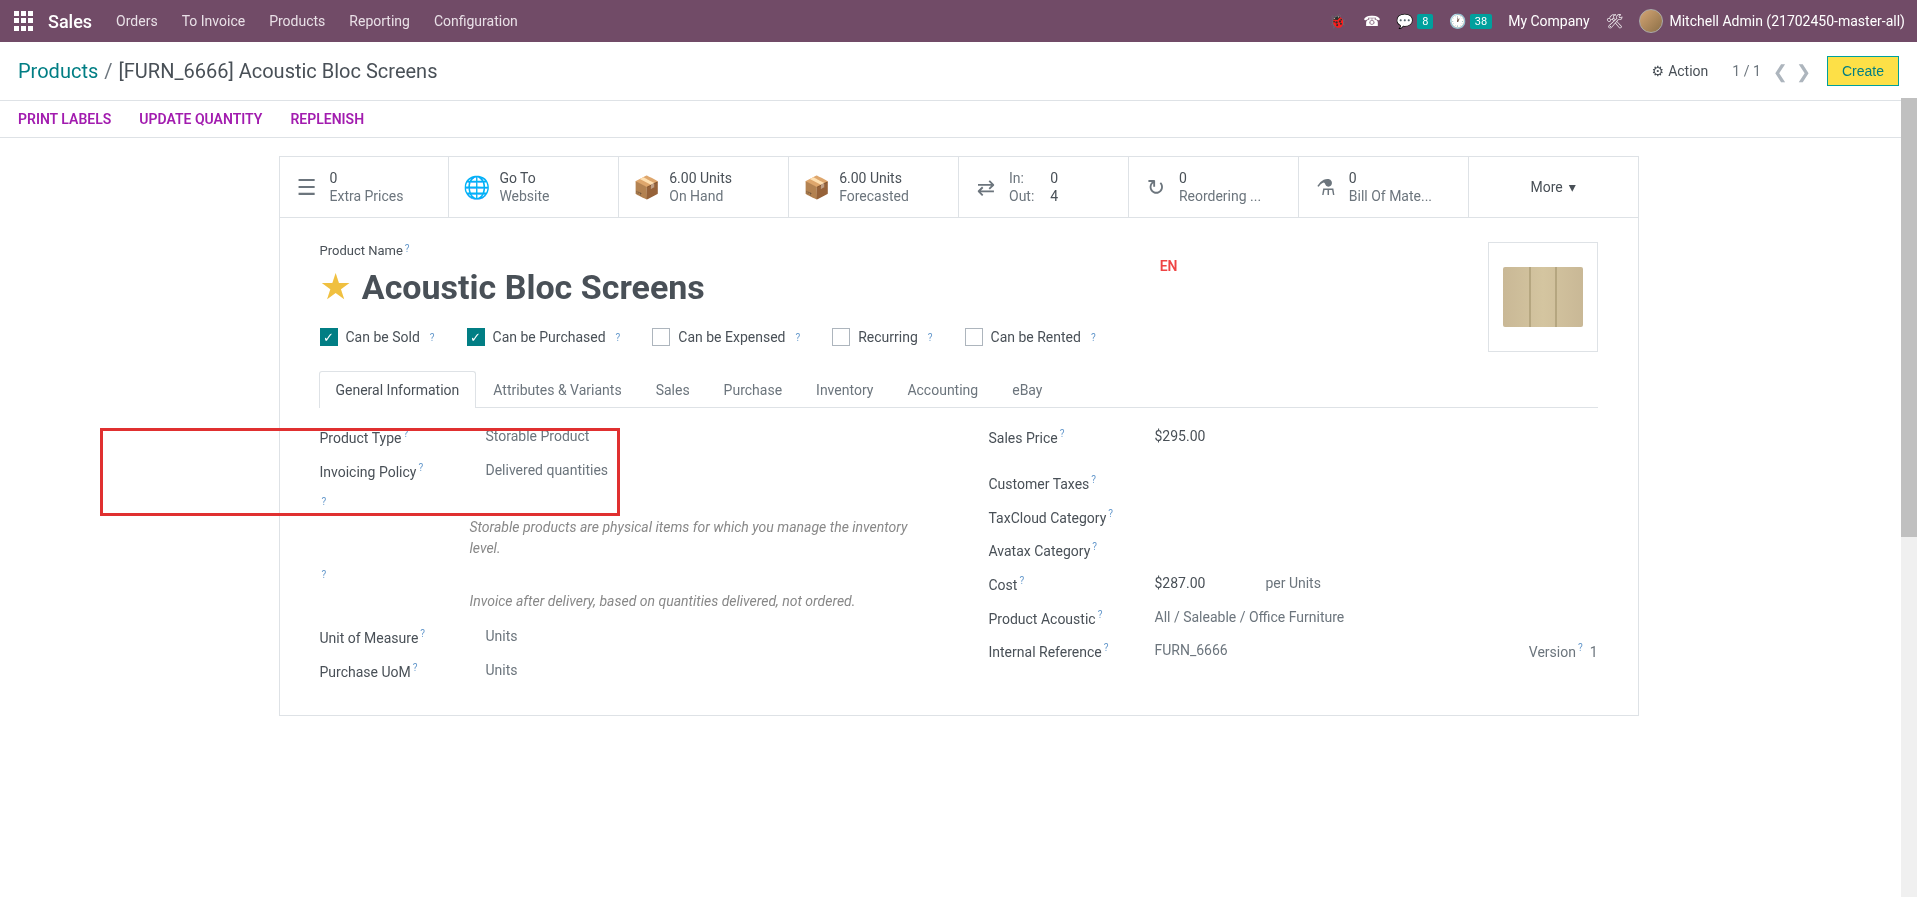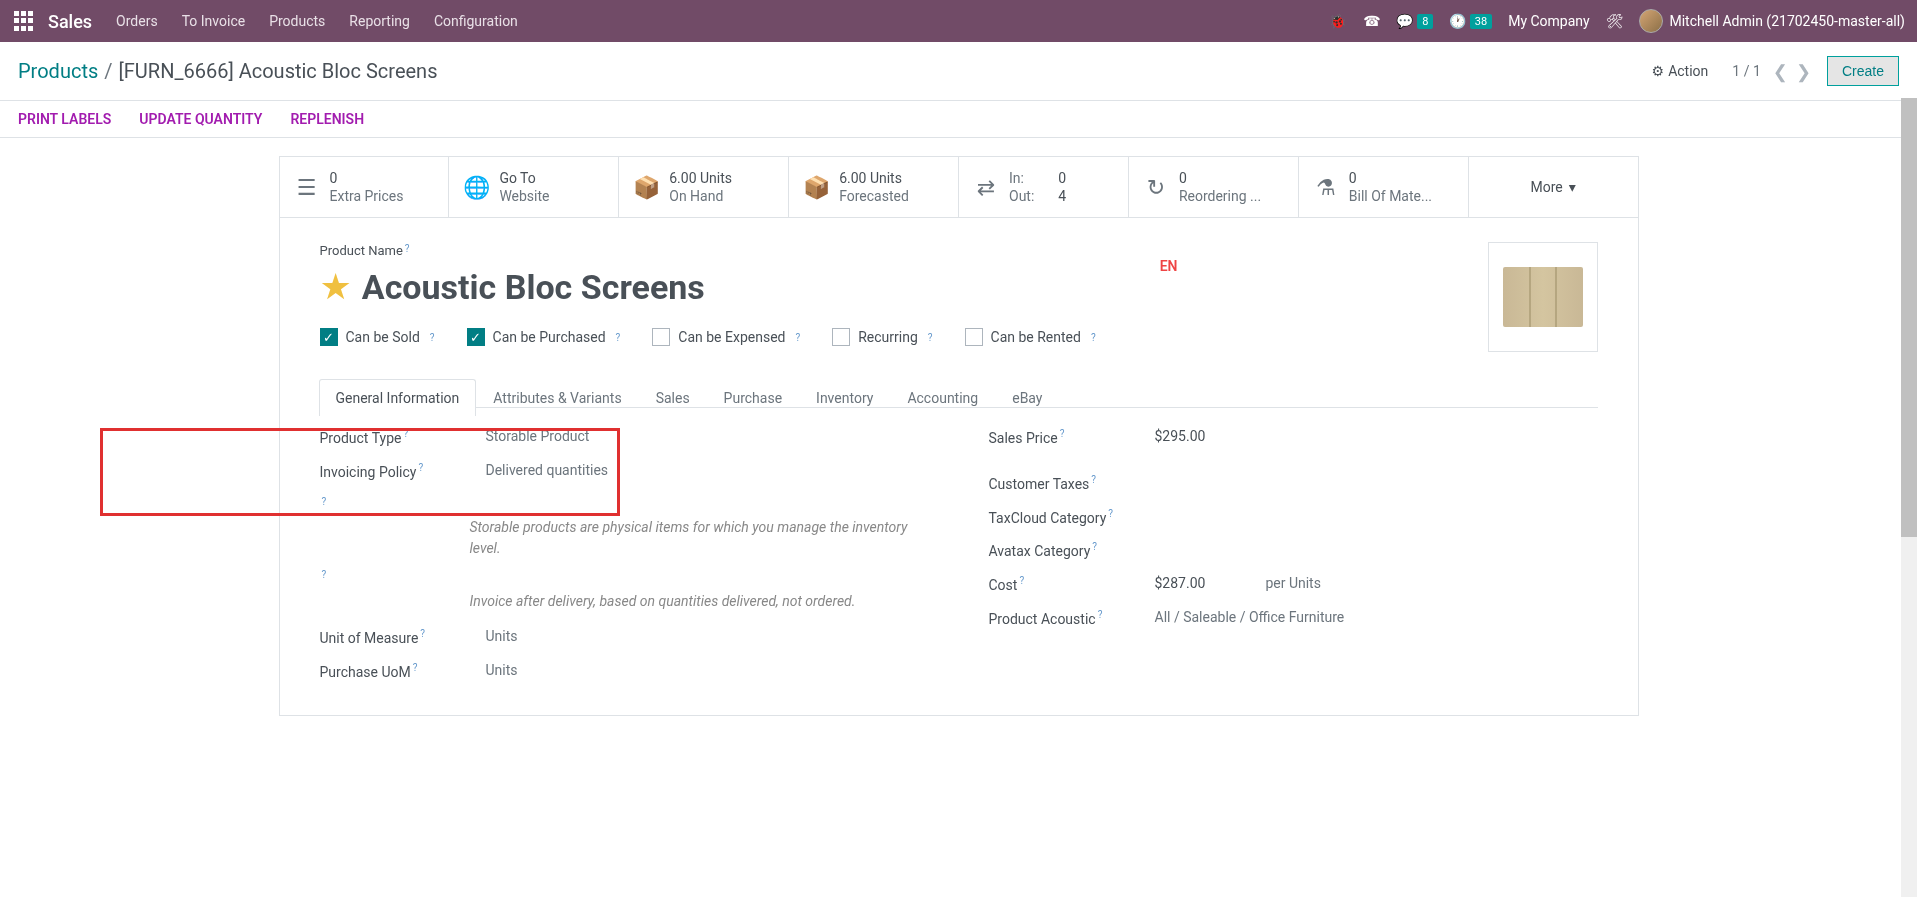--- a/index.html
+++ b/index.html
@@ -17,21 +17,21 @@
 
 .header { display: flex; align-items: center; padding: 14px 18px; border-bottom: 1px solid #dee2e6; }
 .breadcrumb { font-size: 20px; display: flex; align-items: center; gap: 6px; }
 .breadcrumb a { color: #017e84; text-decoration: none; cursor: pointer; }
 .breadcrumb .sep { color: #6c757d; }
 .breadcrumb .current { color: #495057; }
 .header .spacer { flex: 1; }
 .header .action { cursor: pointer; margin-right: 24px; color: #495057; display: flex; align-items: center; gap: 4px; }
 .header .pager { color: #6c757d; margin-right: 8px; text-align: right; }
 .header .nav-btn { color: #adb5bd; font-size: 18px; cursor: pointer; margin: 0 4px; }
-.header .create-btn { border: 1px solid #00a09d; color: #017e84; padding: 6px 14px; background: #e5e5e5; cursor: pointer; font-size: 14px; margin-left: 12px; }
+.header .create-btn { border: 1px solid #00a09d; color: #017e84; padding: 6px 14px; background: #fde047; cursor: pointer; font-size: 14px; margin-left: 12px; }
 
 .toolbar { display: flex; padding: 10px 18px; border-bottom: 1px solid #dee2e6; gap: 28px; }
 .toolbar .tool { color: #a21caf; font-weight: 600; cursor: pointer; font-size: 14px; }
 
 .content-wrap { display: flex; justify-content: center; padding-top: 18px; }
 .content { width: 1360px; background: #fff; }
 
 .stat-bar { display: flex; border: 1px solid #dee2e6; }
 .stat { flex: 1; display: flex; align-items: center; padding: 12px 14px; border-right: 1px solid #dee2e6; cursor: pointer; gap: 10px; }
 .stat:last-of-type { border-right: none; }
@@ -54,21 +54,21 @@
 .star { color: #f0c040; font-size: 36px; }
 .title { font-size: 34px; color: #495057; font-weight: 700; }
 .lang-btn { color: #ef4444; font-weight: 600; cursor: pointer; margin-left: auto; margin-right: 420px; align-self: flex-start; margin-top: -8px; }
 
 .checks { display: flex; gap: 32px; margin-top: 20px; margin-bottom: 24px; }
 .check { display: flex; align-items: center; gap: 8px; }
 .cbox { width: 18px; height: 18px; border: 1px solid #adb5bd; display: flex; align-items: center; justify-content: center; cursor: pointer; }
 .cbox.checked { background: #017e84; border-color: #017e84; color: #fff; font-size: 13px; }
 
 .tabs { display: flex; border-bottom: 1px solid #dee2e6; margin-left: -1px; }
-.tab { padding: 10px 16px; border: 1px solid transparent; border-bottom: none; cursor: pointer; color: #6c757d; position: relative; top: 9px; }
+.tab { padding: 10px 16px; border: 1px solid transparent; border-bottom: none; cursor: pointer; color: #6c757d; position: relative; top: 1px; }
 .tab.active { border-color: #dee2e6; background: #fff; color: #495057; border-radius: 3px 3px 0 0; }
 
 .form-grid { display: flex; padding: 20px 0; gap: 60px; }
 .col { flex: 1; }
 .row { display: flex; margin-bottom: 16px; align-items: flex-start; }
 .row .lbl { width: 166px; color: #495057; font-size: 14px; }
 .row .val { color: #6c757d; font-size: 14px; flex: 1; }
 .row .val.dark { color: #495057; }
 .hint { color: #888; font-style: italic; font-size: 14px; margin-left: 150px; margin-bottom: 16px; line-height: 1.5; }
 
@@ -161,21 +161,21 @@
     </div>
     <div class="stat">
       <div class="icon">📦</div>
       <div class="text">
             <span class="v1">6.00 Units</span>
             <span class="v2">Forecasted</span>
           </div>
     </div>
     <div class="stat">
       <div class="icon">⇄</div>
-      <div class="text" style="flex-direction:row;gap:24px">
+      <div class="text" style="flex-direction:row;gap:16px">
         <div style="display:flex;flex-direction:column">
               <span class="v2">In:</span>
               <span class="v2">Out:</span>
             </div>
         <div style="display:flex;flex-direction:column">
               <span class="v1">0</span>
               <span class="v1">4</span>
             </div>
       </div>
     </div>
@@ -294,20 +294,24 @@
               <div class="lbl"><span>Avatax Category</span><span class="help-q">?</span></div>
             </div>
         <div class="row">
               <div class="lbl"><span>Cost</span><span class="help-q">?</span></div>
               <div class="val dark"><span>$287.00</span><span style="margin-left:60px;color:#6c757d">per Units</span></div>
             </div>
         <div class="row">
               <div class="lbl"><span>Product Acoustic</span><span class="help-q">?</span></div>
               <div class="val">All / Saleable / Office Furniture</div>
             </div>
+        <div class="row">
+              <div class="lbl"><span>Internal Reference</span><span class="help-q">?</span></div>
+              <div class="val"><span>FURN_6666</span><span style="float:right"><span>Version</span><span class="help-q">?</span>&nbsp;&nbsp;<span>1</span></span></div>
+            </div>
       </div>
     </div>
   </div>
 
 </div>
 </div>
 
 <div class="highlight-box"></div>
 <div class="scrollbar-track">
     <div class="scrollbar-thumb"></div>

